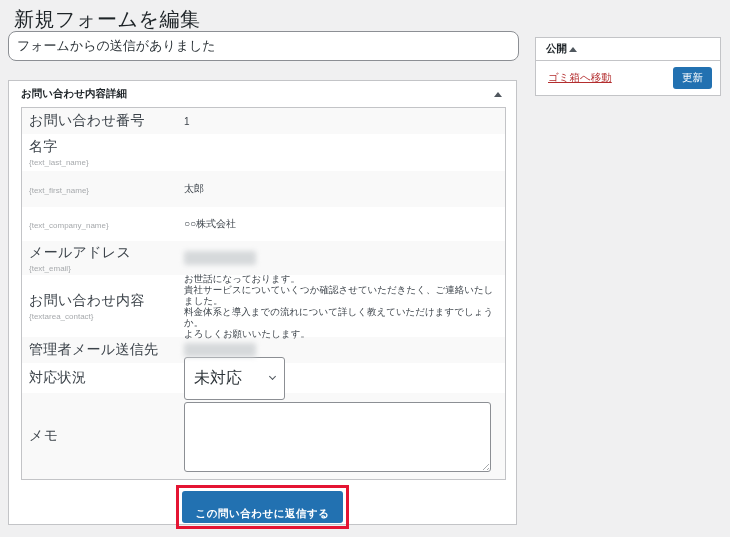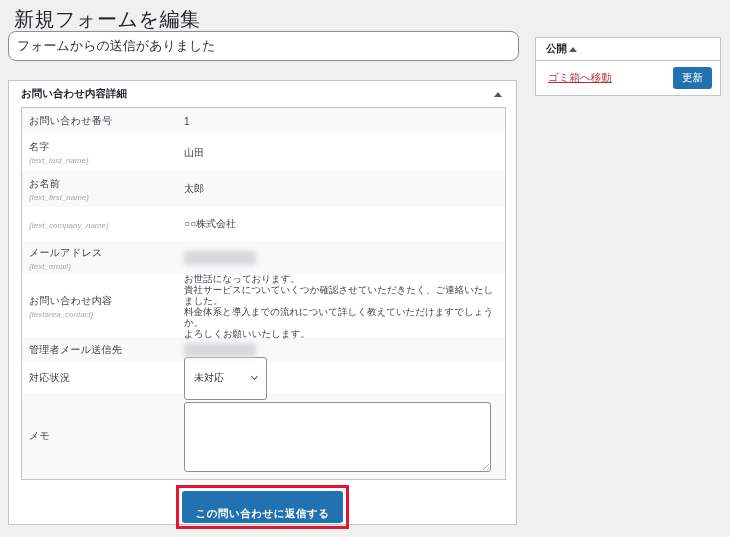--- a/index.html
+++ b/index.html
@@ -52,32 +52,32 @@
     border-bottom:5px solid #50575e;display:block;
   }
   .detail-table{
     margin:0 10px 0 12px;border:1px solid var(--panel-border);
   }
   .row{display:flex;align-items:center;}
   .row.gray{background:var(--row-gray);}
   .h26{height:26px}.h37{height:37px}.h36{height:36px}.h34{height:34px}
   .h62{height:62px}.h30{height:30px}.h86{height:86px}
   .label-cell{width:162px;padding-left:7px;flex:none;}
-  .field-label{font-size:10px;color:var(--text-main);font-weight:500;letter-spacing:.3px;}
-  .field-tag{font-size:8px;color:var(--text-sub);margin-top:2px;font-style:italic;}
+  .field-label{font-size:14px;color:var(--text-main);font-weight:500;letter-spacing:.3px;}
+  .field-tag{font-size:8px;color:var(--text-sub);margin-top:2px;}
   .value-cell{flex:1;padding-right:8px;font-size:10px;color:var(--text-main);}
   .multiline{white-space:pre-line;font-size:9.5px;line-height:11px;}
   .redacted{
     width:72px;height:14px;border-radius:2px;
     background:#d6d9db;filter:blur(2.5px);
   }
   .status-select{
     display:inline-flex;align-items:center;gap:28px;
     height:43px;padding:0 9px;border:1px solid var(--input-border);
-    border-radius:3px;background:#fff;font-size:10px;color:#2c3338;cursor:pointer;
+    border-radius:3px;background:#fff;font-size:16px;color:#2c3338;cursor:pointer;
   }
   .chevron-down{
     width:5px;height:5px;border-right:1.4px solid #50575e;border-bottom:1.4px solid #50575e;
     transform:rotate(45deg);margin-top:-3px;display:block;
   }
   .memo-wrap{position:relative;width:307px;height:70px;margin-top:2px;}
   .memo-textarea{
     width:100%;height:100%;border:1px solid var(--input-border);border-radius:3px;
     background:#fff;resize:none;font-family:inherit;font-size:10px;padding:4px 6px;
   }
@@ -144,26 +144,24 @@
         <div class="field-label">お問い合わせ番号</div>
       </div>
       <div class="value-cell">1</div>
     </div>
 
     <div class="row h37">
       <div class="label-cell">
         <div class="field-label">名字</div>
         <div class="field-tag">{text_last_name}</div>
       </div>
-      <div class="value-cell">山田</div>
     </div>
 
     <div class="row gray h36">
       <div class="label-cell">
-        <div class="field-label">お名前</div>
         <div class="field-tag">{text_first_name}</div>
       </div>
       <div class="value-cell">太郎</div>
     </div>
 
     <div class="row h34">
       <div class="label-cell">
         <div class="field-tag">{text_company_name}</div>
       </div>
       <div class="value-cell">○○株式会社</div>

